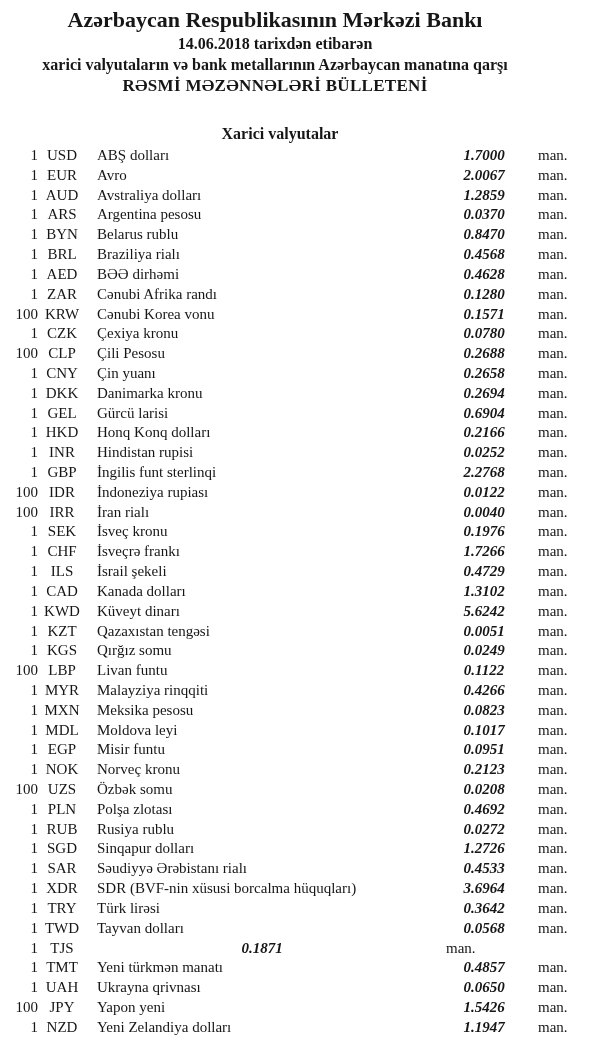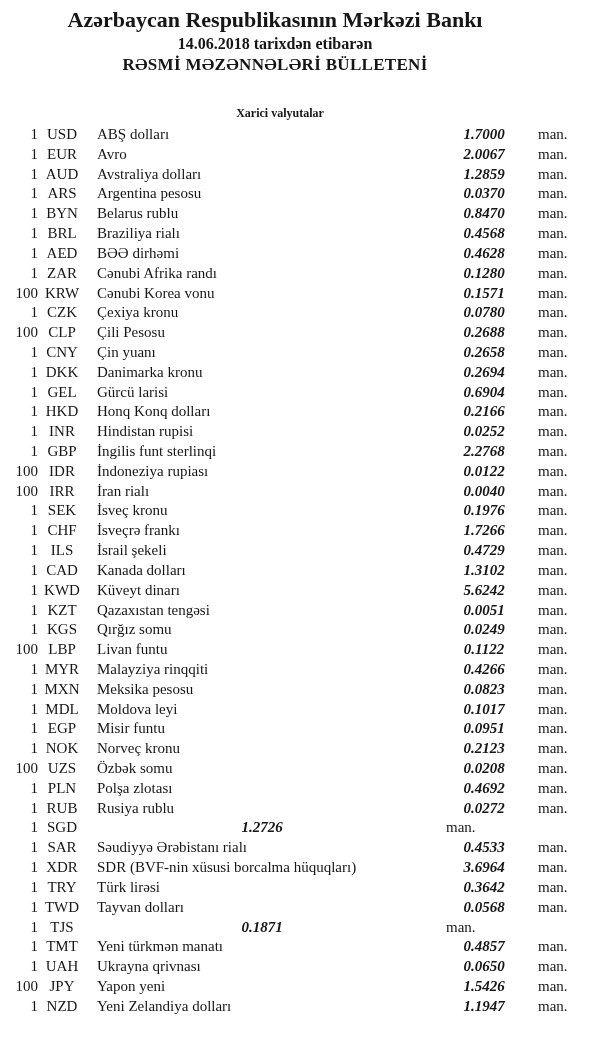--- a/index.html
+++ b/index.html
@@ -41,21 +41,21 @@
   }
   .bulletin-title {
     font-size: 17px;
     font-weight: bold;
     line-height: 22px;
     letter-spacing: 0.3px;
   }
   .section-title {
     text-align: center;
     padding-right: 40px;
-    font-size: 12px;
+    font-size: 16px;
     font-weight: bold;
     line-height: 18px;
     margin-top: 28px;
   }
   .rates-table {
     margin-top: 3px;
   }
   .row {
     display: grid;
     grid-template-columns: 38px 48px 1fr 92px 70px;
@@ -86,20 +86,21 @@
   }
 </style>
 </head>
 <body>
 
 <div class="page">
 
   <div class="header">
     <div class="title">Azərbaycan Respublikasının Mərkəzi Bankı</div>
     <div class="subtitle-date">14.06.2018 tarixdən etibarən</div>
+    <div class="subtitle-desc">xarici valyutaların və bank metallarının Azərbaycan manatına qarşı</div>
     <div class="bulletin-title">RƏSMİ MƏZƏNNƏLƏRİ BÜLLETENİ</div>
   </div>
 
   <div class="section-title">Xarici valyutalar</div>
 
   <div class="rates-table">
   <div class="row">
     <span class="qty">1</span>
     <span class="code">USD</span>
     <span class="name">ABŞ dolları</span>
@@ -375,20 +376,21 @@
     <span class="qty">1</span>
     <span class="code">RUB</span>
     <span class="name">Rusiya rublu</span>
     <span class="rate">0.0272</span>
     <span class="unit">man.</span>
   </div>
 
   <div class="row">
     <span class="qty">1</span>
     <span class="code">SGD</span>
+    <span class="name">Sinqapur dolları</span>
     <span class="rate">1.2726</span>
     <span class="unit">man.</span>
   </div>
 
   <div class="row">
     <span class="qty">1</span>
     <span class="code">SAR</span>
     <span class="name">Səudiyyə Ərəbistanı rialı</span>
     <span class="rate">0.4533</span>
     <span class="unit">man.</span>

